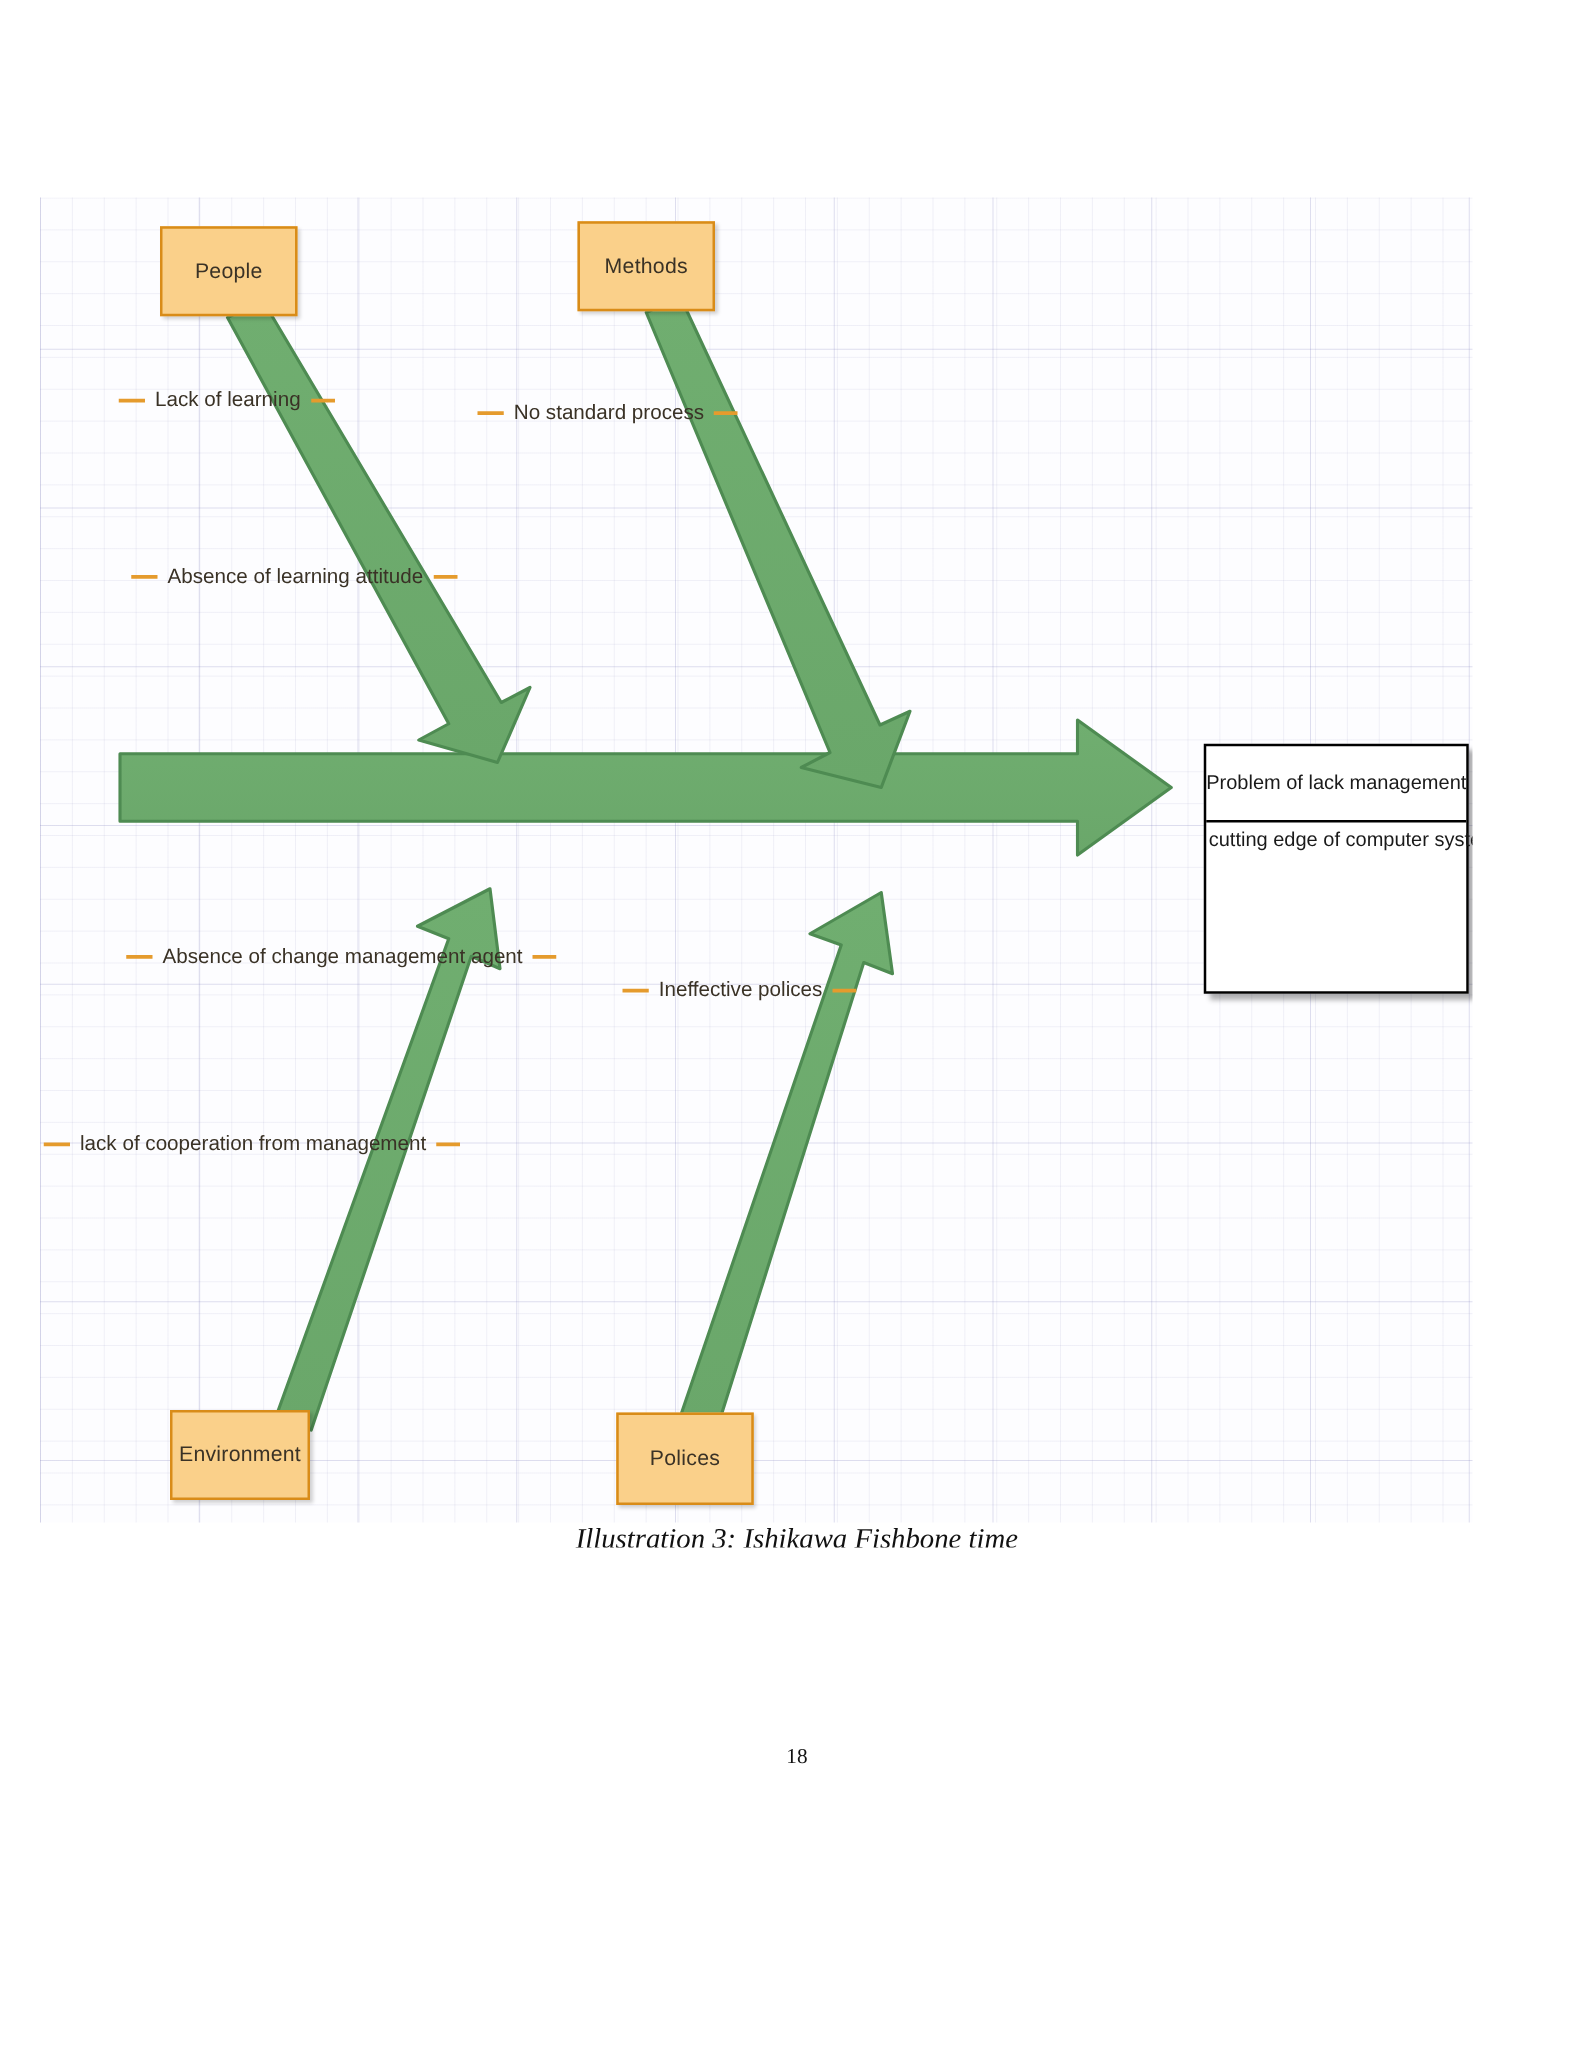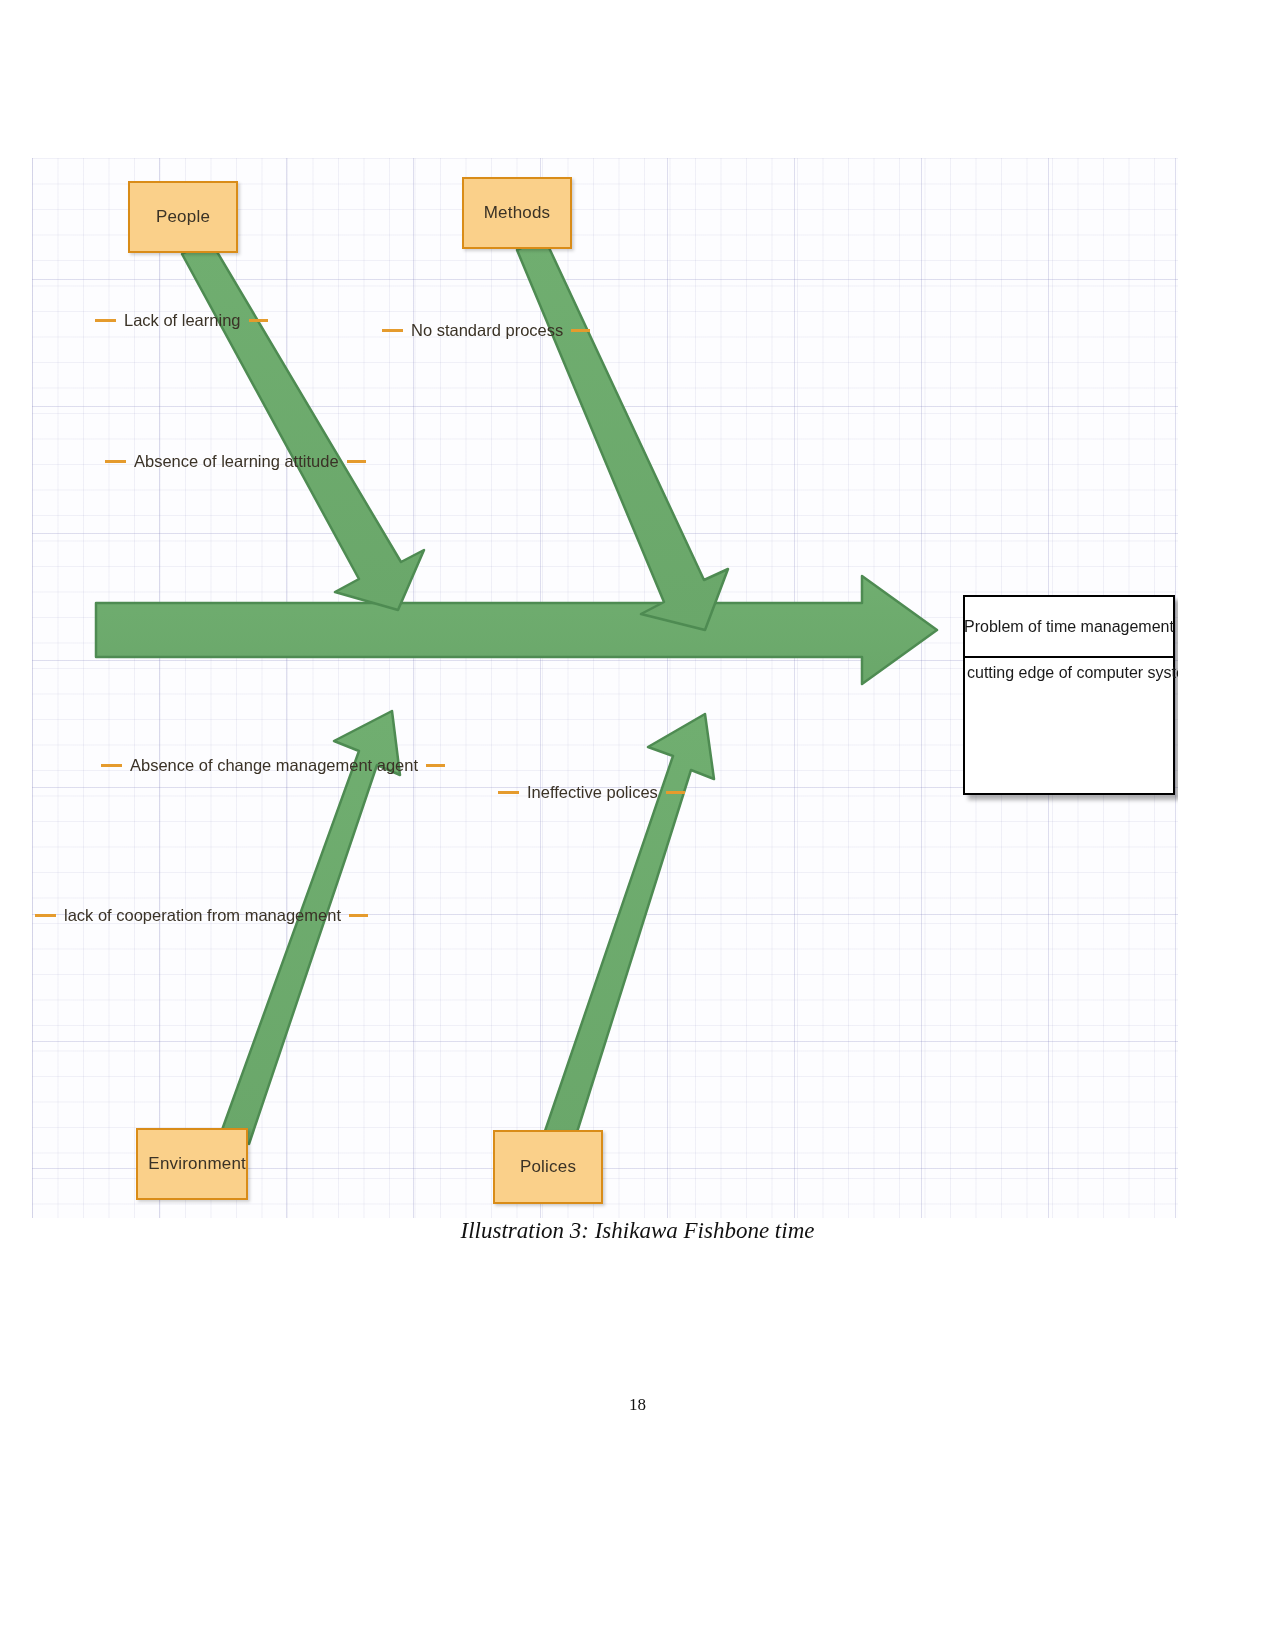--- a/index.html
+++ b/index.html
@@ -41,21 +41,21 @@
     display:flex;
     align-items:center;
     justify-content:center;
     color:#3a3226;
     font-size:17px;
     letter-spacing:.2px;
     box-shadow:2px 2px 3px rgba(0,0,0,.18);
   }
   #cat-people{ left:96px;  top:23px;   width:110px; height:72px;}
   #cat-methods{left:430px; top:19px;   width:110px; height:72px;}
-  #cat-environment{left:104px; top:970px; width:112px; height:72px;justify-content:flex-end;}
+  #cat-environment{left:104px; top:970px; width:112px; height:72px;}
   #cat-polices{ left:461px; top:972px; width:110px; height:74px;}
 
   
   .bone-label{
     position:absolute;
     display:flex;
     align-items:center;
     gap:8px;
     font-size:16.5px;
     color:#3a3226;
@@ -207,20 +207,20 @@
     <span class="tick short"></span>
   </div>
 
   <div class="bone-label" id="lbl-lack-cooperation">
     <span class="tick"></span>
     <span>lack of cooperation from management</span>
     <span class="tick short"></span>
   </div>
 
   <div id="problem-box">
-    <div id="problem-title">Problem of time management</div>
+    <div id="problem-title">Problem of lack management</div>
     <div id="problem-body">cutting edge of computer system</div>
   </div>
 
 </div>
 
 <div id="caption">Illustration 3: Ishikawa Fishbone time</div>
 <div id="page-number">18</div>
 
 </body></html>

